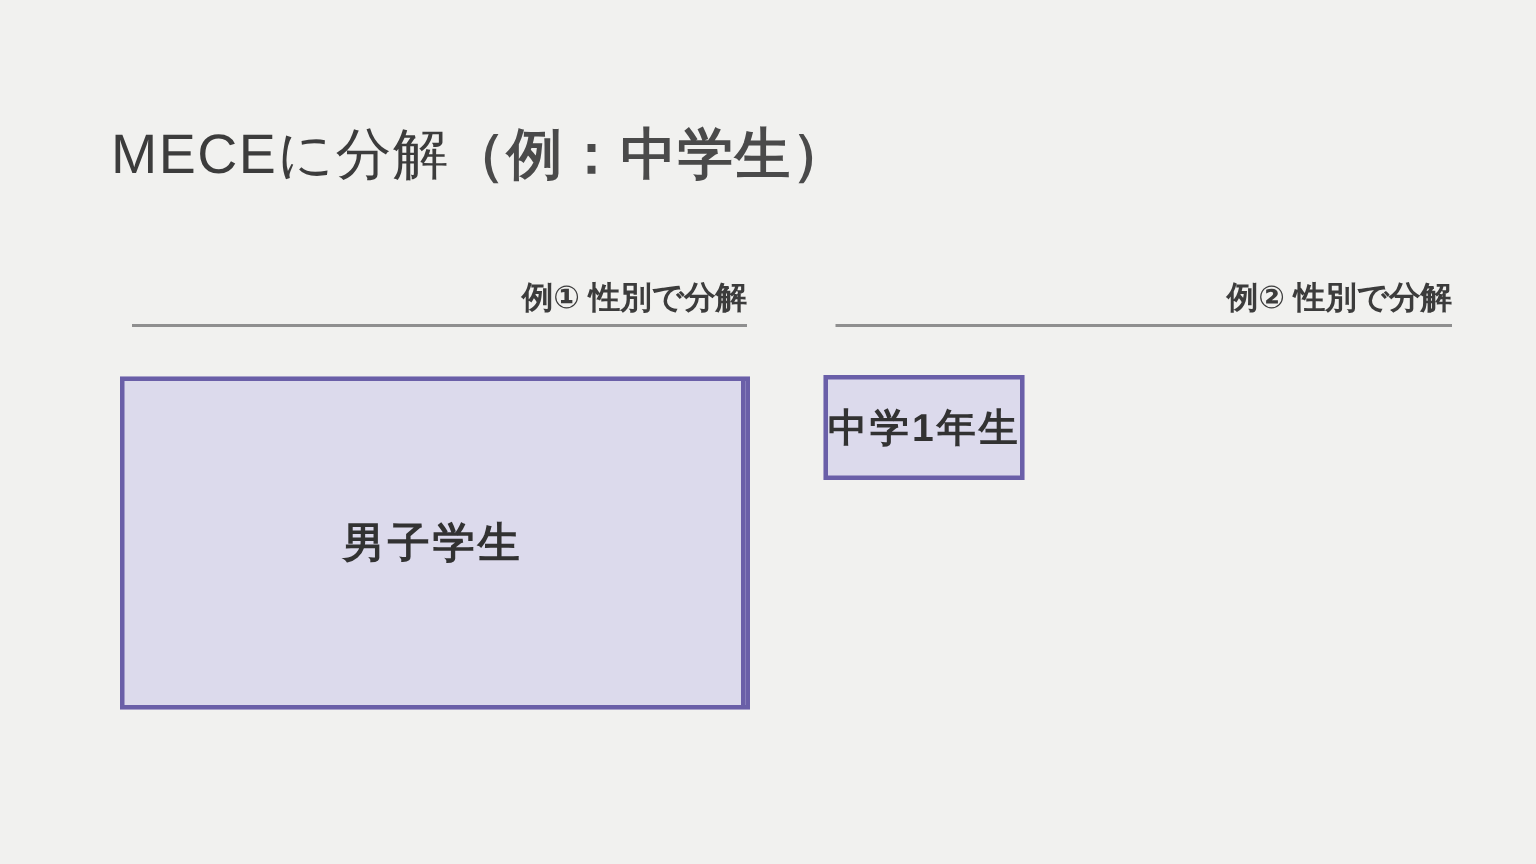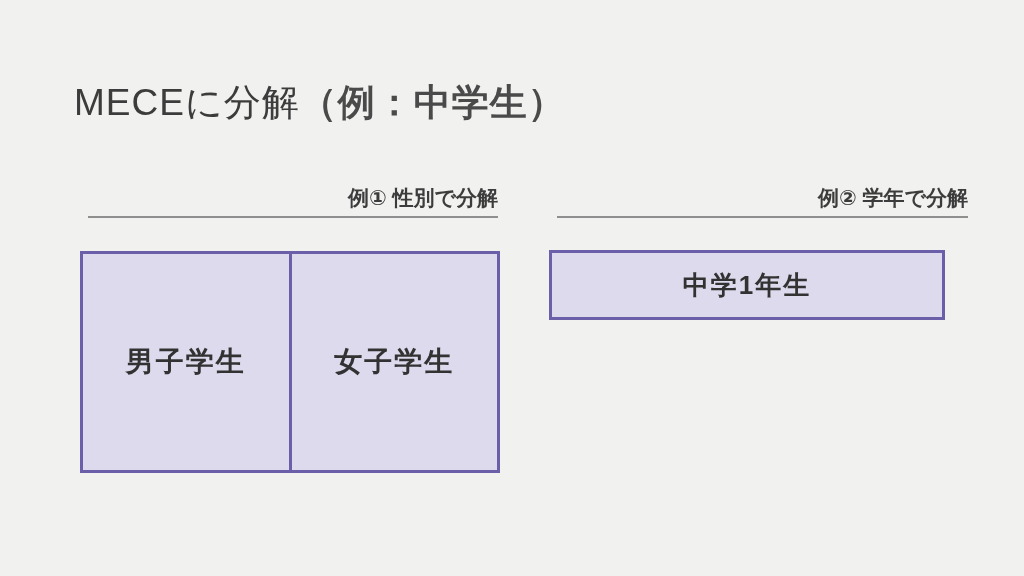--- a/index.html
+++ b/index.html
@@ -72,21 +72,21 @@
   .gender-cell:first-child{
     border-right:3px solid var(--box-border);
   }
 
   .grade-stack{
     position:absolute;
     left:549px;
     top:250px;
     width:396px;
     display:flex;
-    flex-direction:column;
+    flex-direction:row;
     gap:4px;
   }
   .grade-row{
     height:70px;
     display:flex;
     align-items:center;
     justify-content:center;
     background:var(--box-fill);
     border:3px solid var(--box-border);
     font-size:26px;
@@ -97,22 +97,21 @@
 </style>
 </head>
 <body>
 
 <div class="slide-title">
   <span class="title-main">MECEに分解</span><span class="title-sub">（例：中学生）</span>
 </div>
 
 <div class="example-heading heading-left">例① 性別で分解</div>
 
-<div class="example-heading heading-right">例② 学年で分解</div>
+<div class="example-heading heading-right">例② 性別で分解</div>
 
 <div class="gender-box">
   <div class="gender-cell">男子学生</div>
-  <div class="gender-cell">女子学生</div>
 </div>
 
 <div class="grade-stack">
   <div class="grade-row">中学1年生</div>
 </div>
 
 </body></html>

